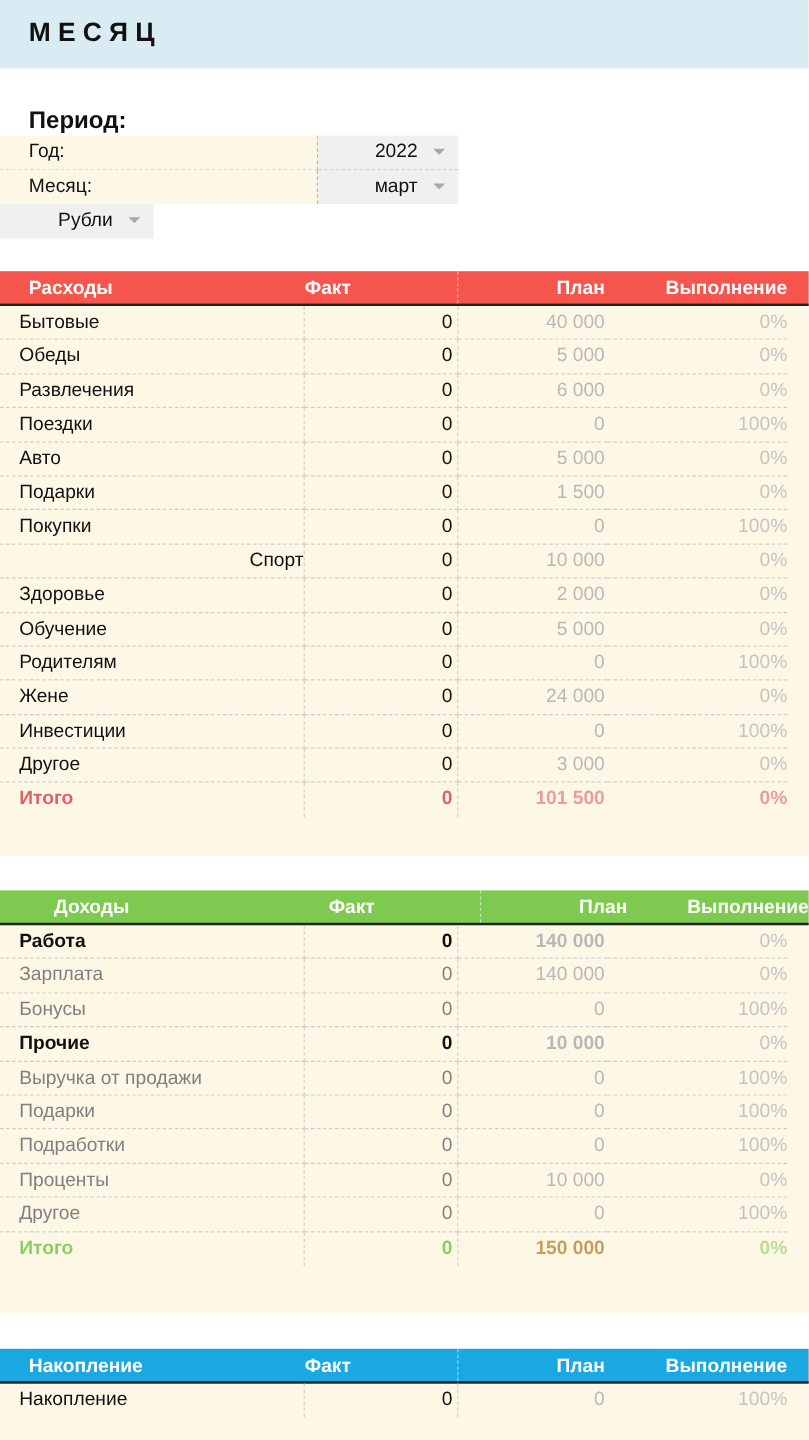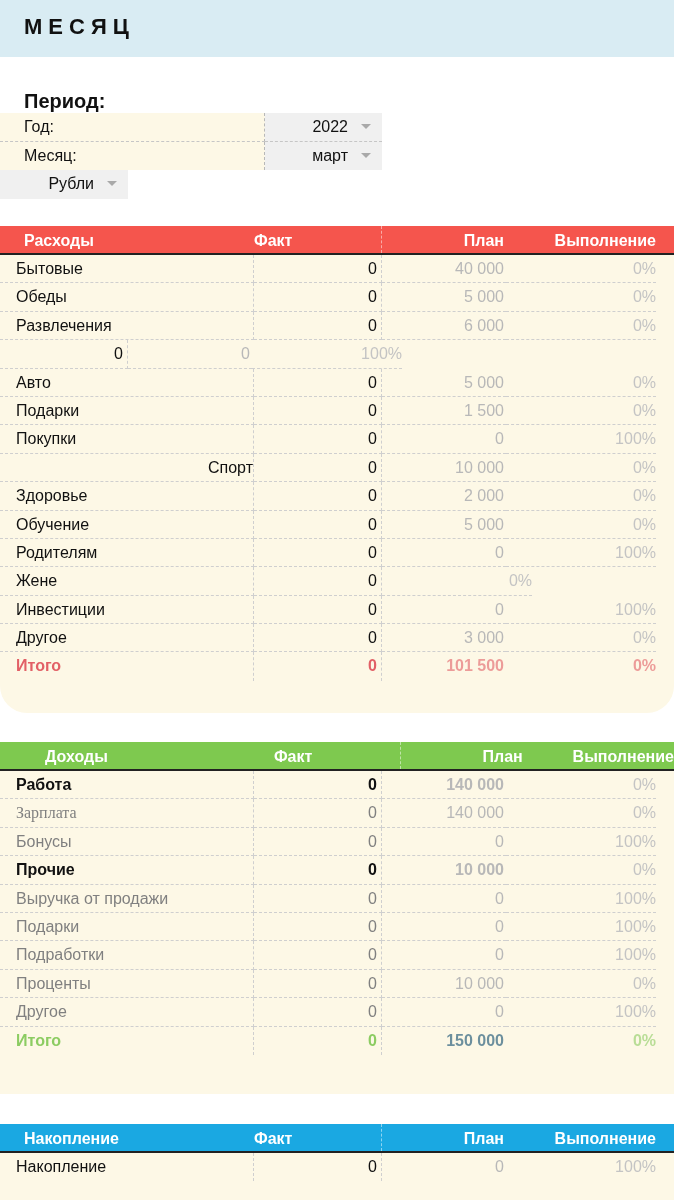--- a/index.html
+++ b/index.html
@@ -50,21 +50,21 @@
   </div>
   <div class="period-row">
     <div class="lbl">Месяц:</div>
     <div class="val"><span>март</span><span class="arrow"></span></div>
   </div>
   <div class="period-row">
     <div class="val"><span>Рубли</span><span class="arrow"></span></div>
   </div>
 </div>
 
-<div class="section" id="sec-expenses" style="top:226px; height:487px;border-radius:27px;">
+<div class="section" id="sec-expenses" style="top:226px; height:487px;">
   <div class="hdr" style="background:#f5554d;">
     <div class="c1">Расходы</div>
     <div class="c2">Факт</div>
     <div class="c3">План</div>
     <div class="c4">Выполнение</div>
   </div>
   <div id="expenses-body">
       <div class="row ">
         <div class="c1" style="border-bottom: 1px dashed rgb(207, 207, 207);">Бытовые</div>
         <div class="c2" style="border-bottom: 1px dashed rgb(207, 207, 207);">0</div>
@@ -77,20 +77,21 @@
         <div class="c3" style="border-bottom: 1px dashed rgb(207, 207, 207);">5 000</div>
         <div class="c4" style="border-bottom: 1px dashed rgb(207, 207, 207);">0%</div>
       </div>
       <div class="row ">
         <div class="c1" style="border-bottom: 1px dashed rgb(207, 207, 207);">Развлечения</div>
         <div class="c2" style="border-bottom: 1px dashed rgb(207, 207, 207);">0</div>
         <div class="c3" style="border-bottom: 1px dashed rgb(207, 207, 207);">6 000</div>
         <div class="c4" style="border-bottom: 1px dashed rgb(207, 207, 207);">0%</div>
       </div>
       <div class="row ">
+        <div class="c1" style="border-bottom: 1px dashed rgb(207, 207, 207);">Поездки</div>
         <div class="c2" style="border-bottom: 1px dashed rgb(207, 207, 207);">0</div>
         <div class="c3" style="border-bottom: 1px dashed rgb(207, 207, 207);">0</div>
         <div class="c4" style="border-bottom: 1px dashed rgb(207, 207, 207);">100%</div>
       </div>
       <div class="row ">
         <div class="c1" style="border-bottom: 1px dashed rgb(207, 207, 207);">Авто</div>
         <div class="c2" style="border-bottom: 1px dashed rgb(207, 207, 207);">0</div>
         <div class="c3" style="border-bottom: 1px dashed rgb(207, 207, 207);">5 000</div>
         <div class="c4" style="border-bottom: 1px dashed rgb(207, 207, 207);">0%</div>
       </div>
@@ -126,20 +127,21 @@
       </div>
       <div class="row ">
         <div class="c1" style="border-bottom: 1px dashed rgb(207, 207, 207);">Родителям</div>
         <div class="c2" style="border-bottom: 1px dashed rgb(207, 207, 207);">0</div>
         <div class="c3" style="border-bottom: 1px dashed rgb(207, 207, 207);">0</div>
         <div class="c4" style="border-bottom: 1px dashed rgb(207, 207, 207);">100%</div>
       </div>
       <div class="row ">
         <div class="c1" style="border-bottom: 1px dashed rgb(207, 207, 207);">Жене</div>
         <div class="c2" style="border-bottom: 1px dashed rgb(207, 207, 207);">0</div>
+        <div class="c3" style="border-bottom: 1px dashed rgb(207, 207, 207);">24 000</div>
         <div class="c4" style="border-bottom: 1px dashed rgb(207, 207, 207);">0%</div>
       </div>
       <div class="row ">
         <div class="c1" style="border-bottom: 1px dashed rgb(207, 207, 207);">Инвестиции</div>
         <div class="c2" style="border-bottom: 1px dashed rgb(207, 207, 207);">0</div>
         <div class="c3" style="border-bottom: 1px dashed rgb(207, 207, 207);">0</div>
         <div class="c4" style="border-bottom: 1px dashed rgb(207, 207, 207);">100%</div>
       </div>
       <div class="row ">
         <div class="c1" style="border-bottom: 1px dashed rgb(207, 207, 207);">Другое</div>
@@ -164,21 +166,21 @@
     <div class="c4">Выполнение</div>
   </div>
   <div id="income-body">
       <div class="row bold">
         <div class="c1" style="border-bottom: 1px dashed rgb(207, 207, 207);">Работа</div>
         <div class="c2" style="border-bottom: 1px dashed rgb(207, 207, 207);">0</div>
         <div class="c3" style="border-bottom: 1px dashed rgb(207, 207, 207);">140 000</div>
         <div class="c4" style="border-bottom: 1px dashed rgb(207, 207, 207);">0%</div>
       </div>
       <div class="row sub">
-        <div class="c1" style="border-bottom: 1px dashed rgb(207, 207, 207); font-family: Liberation Serif, serif;">Зарплата</div>
+        <div class="c1" style="border-bottom: 1px dashed rgb(207, 207, 207);">Зарплата</div>
         <div class="c2" style="border-bottom: 1px dashed rgb(207, 207, 207);">0</div>
         <div class="c3" style="border-bottom: 1px dashed rgb(207, 207, 207);">140 000</div>
         <div class="c4" style="border-bottom: 1px dashed rgb(207, 207, 207);">0%</div>
       </div>
       <div class="row sub">
         <div class="c1" style="border-bottom: 1px dashed rgb(207, 207, 207);">Бонусы</div>
         <div class="c2" style="border-bottom: 1px dashed rgb(207, 207, 207);">0</div>
         <div class="c3" style="border-bottom: 1px dashed rgb(207, 207, 207);">0</div>
         <div class="c4" style="border-bottom: 1px dashed rgb(207, 207, 207);">100%</div>
       </div>
@@ -214,21 +216,21 @@
       </div>
       <div class="row sub">
         <div class="c1" style="border-bottom: 1px dashed rgb(207, 207, 207);">Другое</div>
         <div class="c2" style="border-bottom: 1px dashed rgb(207, 207, 207);">0</div>
         <div class="c3" style="border-bottom: 1px dashed rgb(207, 207, 207);">0</div>
         <div class="c4" style="border-bottom: 1px dashed rgb(207, 207, 207);">100%</div>
       </div>
       <div class="row total">
         <div class="c1" style="color: rgb(140, 204, 98);">Итого</div>
         <div class="c2" style="color: rgb(140, 204, 98);">0</div>
-        <div class="c3" style="color: #0c4a6e; opacity: 0.6;">150 000</div>
+        <div class="c3" style="color: #a16207; opacity: 0.6;">150 000</div>
         <div class="c4" style="color: rgb(140, 204, 98); opacity: 0.6;">0%</div>
       </div>
     </div>
 </div>
 
 <div class="section" id="sec-savings" style="top:1124px; height:76px;">
   <div class="hdr" style="background:#1aa8e2;">
     <div class="c1">Накопление</div>
     <div class="c2">Факт</div>
     <div class="c3">План</div>

